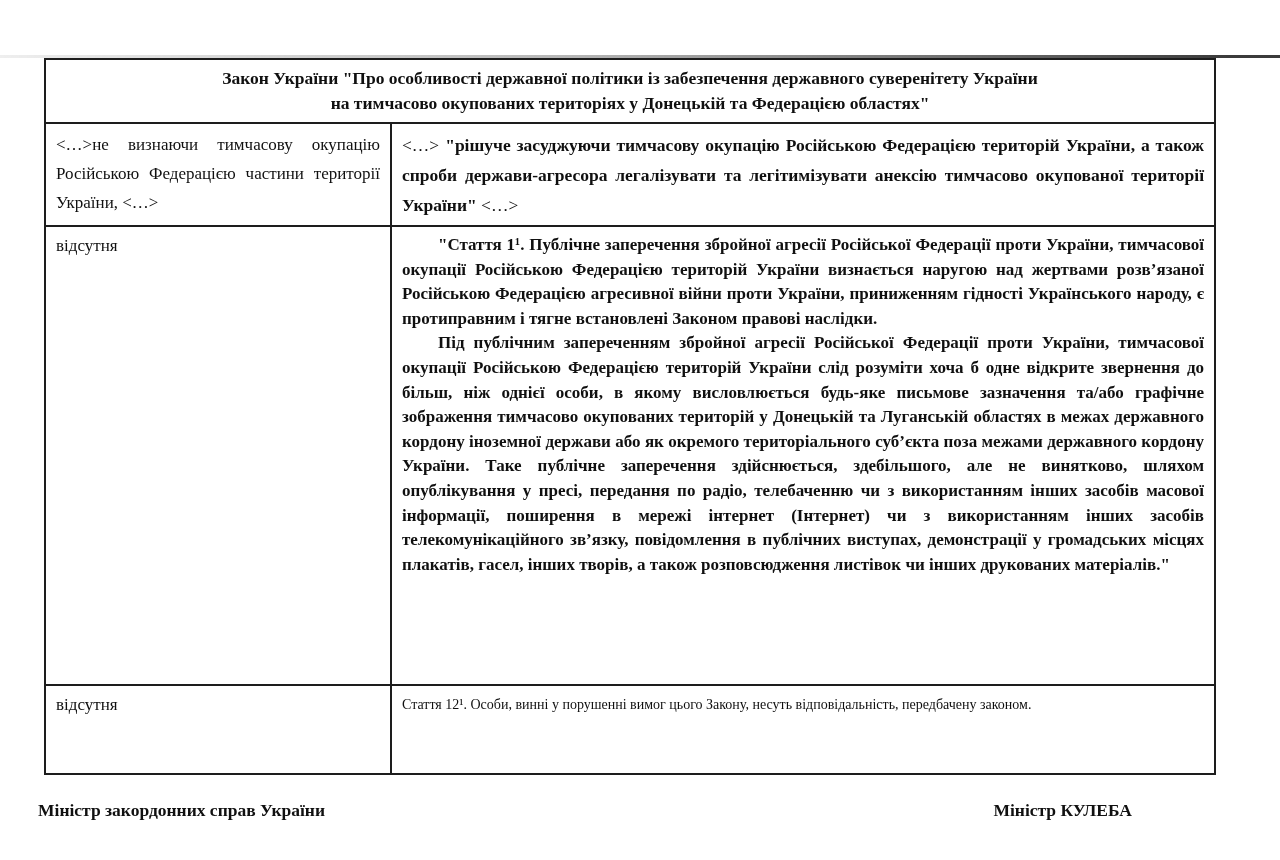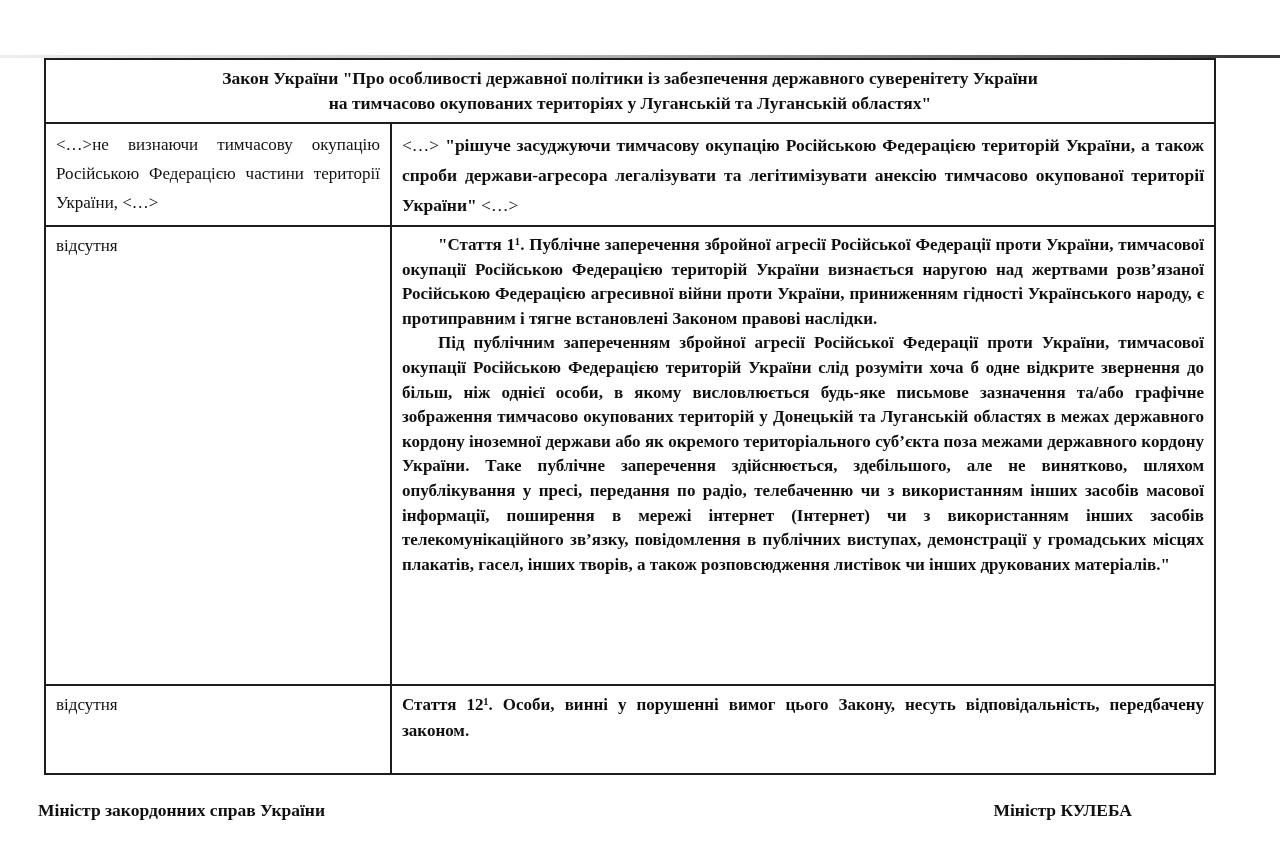--- a/index.html
+++ b/index.html
@@ -76,23 +76,23 @@
     font-size: 17px;
     line-height: 24.6px;
   }
   td.right-cell-articles p {
     margin: 0;
     text-indent: 36px;
     text-align: justify;
     font-weight: bold;
   }
   td.right-cell-short {
-    font-size: 17px;
+    font-size: 14px;
     line-height: 26px;
-    font-weight: bold;
+    font-weight: normal;
     text-align: justify;
     padding-top: 8px;
   }
   .signature-row {
     position: absolute;
     left: 38px;
     top: 798px;
     width: 1094px;
     display: flex;
     justify-content: space-between;
@@ -110,21 +110,21 @@
 
 <table class="law-table">
   <colgroup>
     <col style="width:346px">
     <col style="width:824px">
   </colgroup>
   <tbody>
     <tr>
       <td class="header-cell" colspan="2">
         <div>Закон України "Про особливості державної політики із забезпечення державного суверенітету України</div>
-        <div>на тимчасово окупованих територіях у Луганській та Луганській областях"</div>
+        <div>на тимчасово окупованих територіях у Донецькій та Федерацією областях"</div>
       </td>
     </tr>
     <tr class="row-1">
       <td class="left-cell">&lt;…&gt;не визнаючи тимчасову окупацію Російською Федерацією частини території України, &lt;…&gt;</td>
       <td class="right-cell-quote">
         <span class="plain-frag">&lt;…&gt; </span><span class="bold-frag">"рішуче засуджуючи тимчасову окупацію Російською Федерацією територій України, а також спроби держави-агресора легалізувати та легітимізувати анексію тимчасово окупованої території України"</span><span class="plain-frag"> &lt;…&gt;</span>
       </td>
     </tr>
     <tr class="row-2">
       <td class="left-cell-short">відсутня</td>

